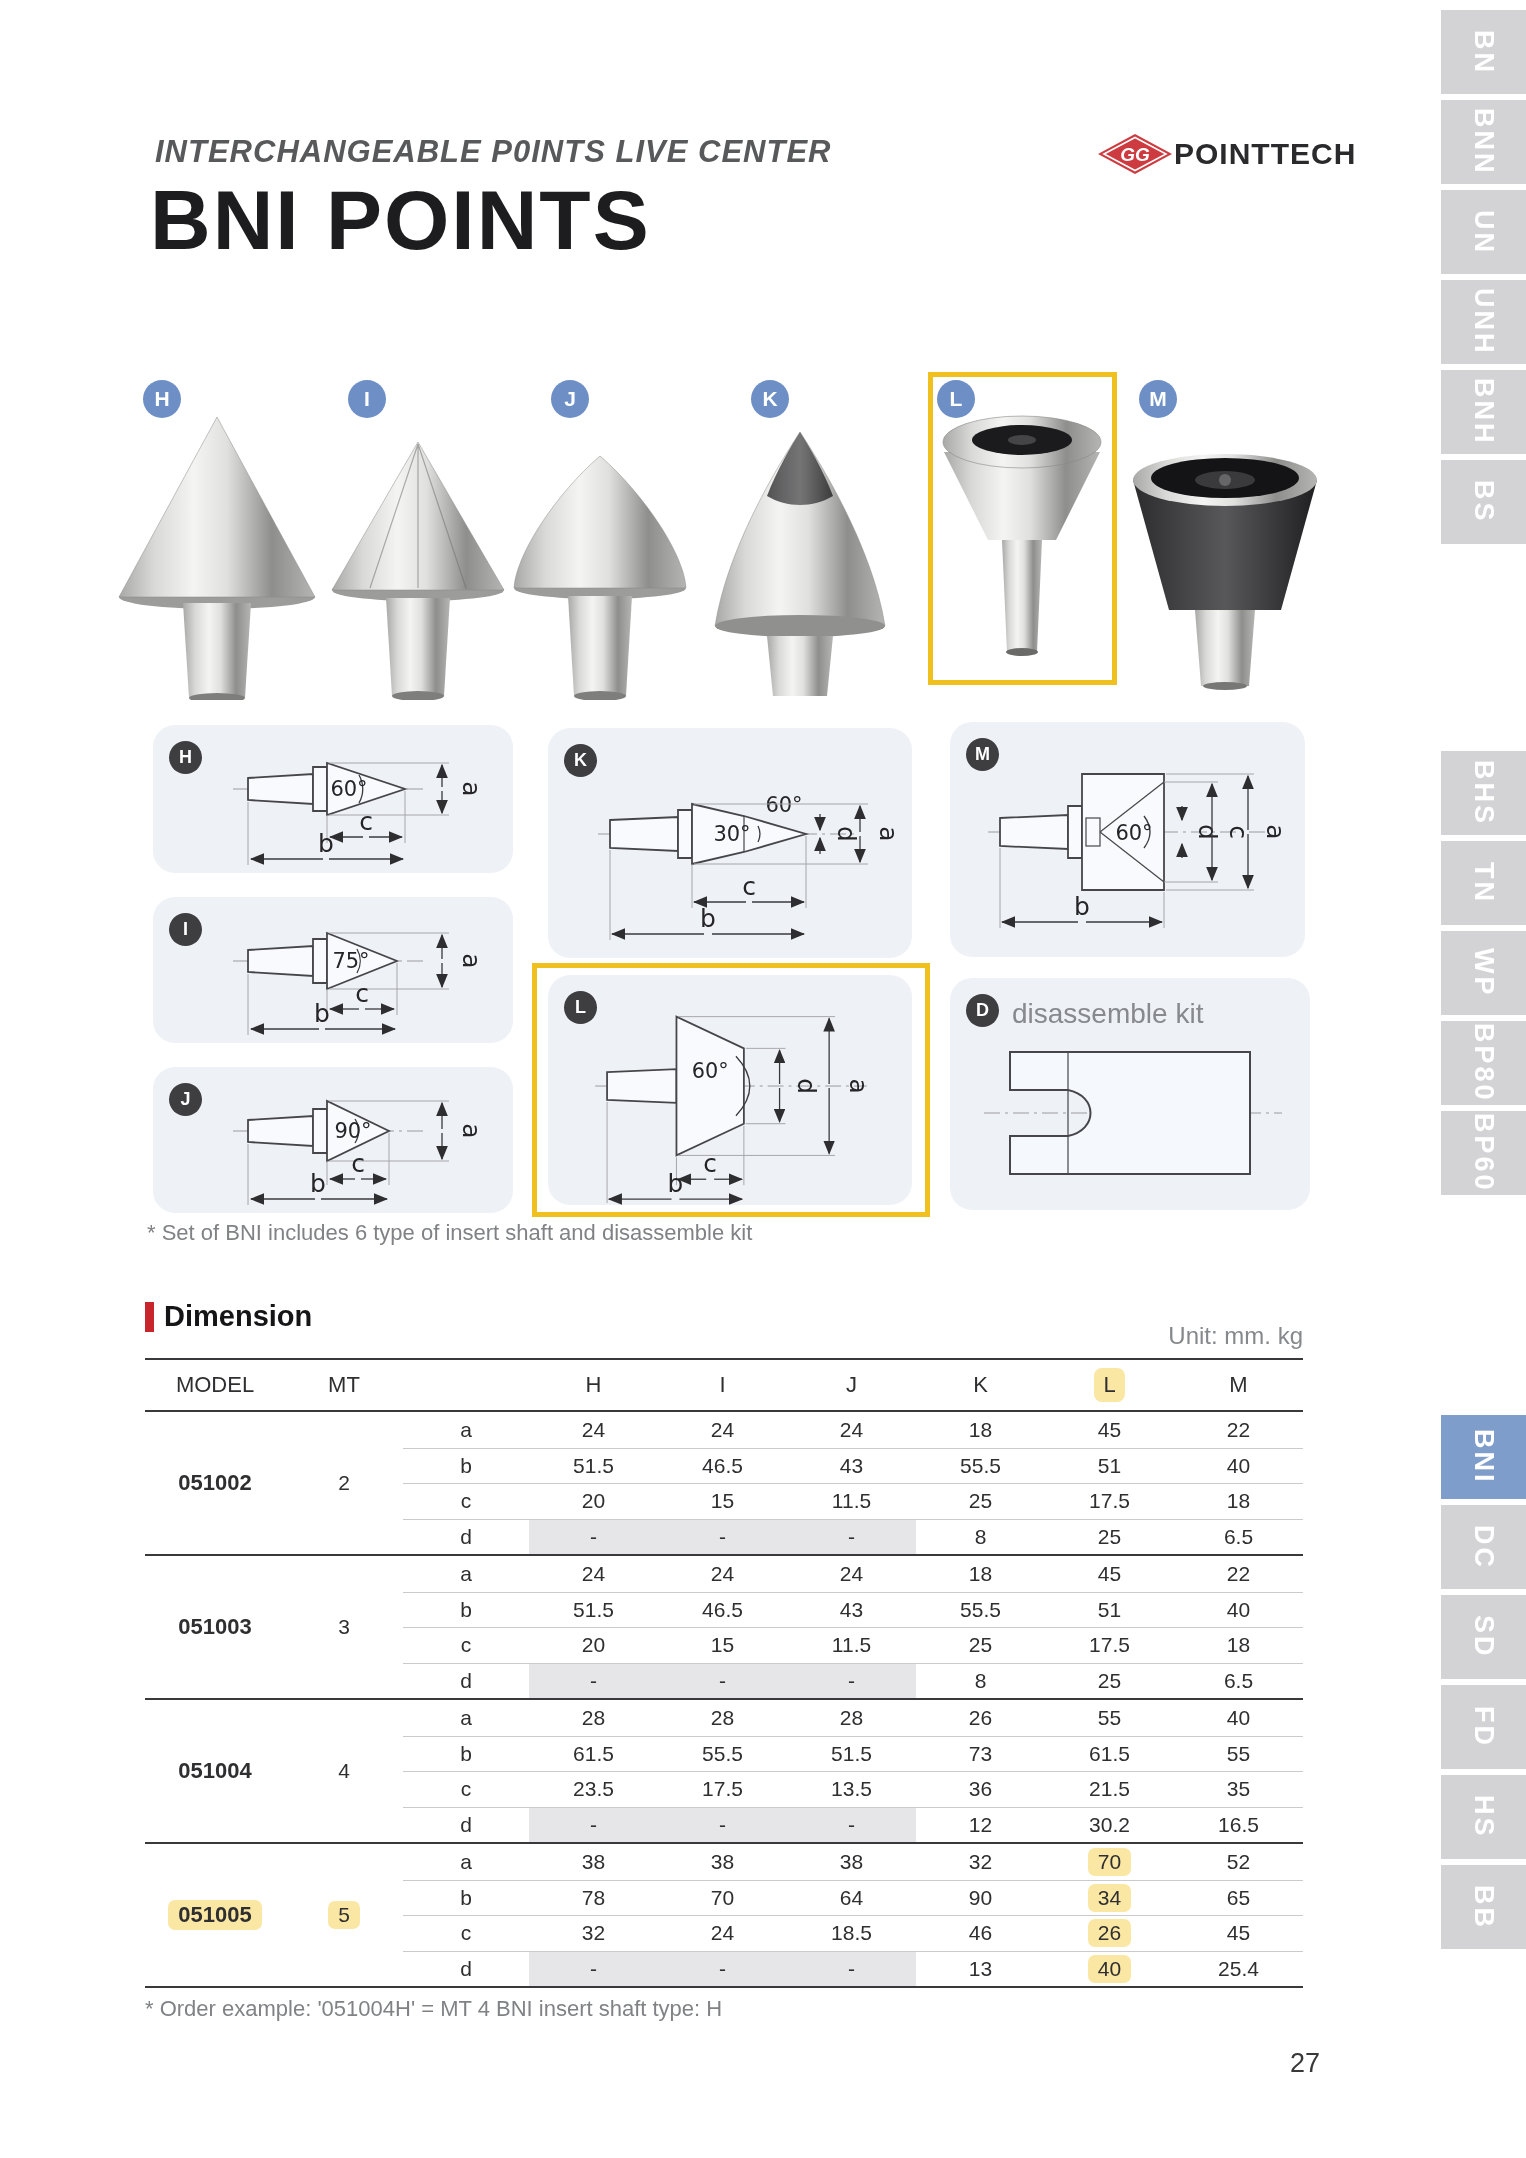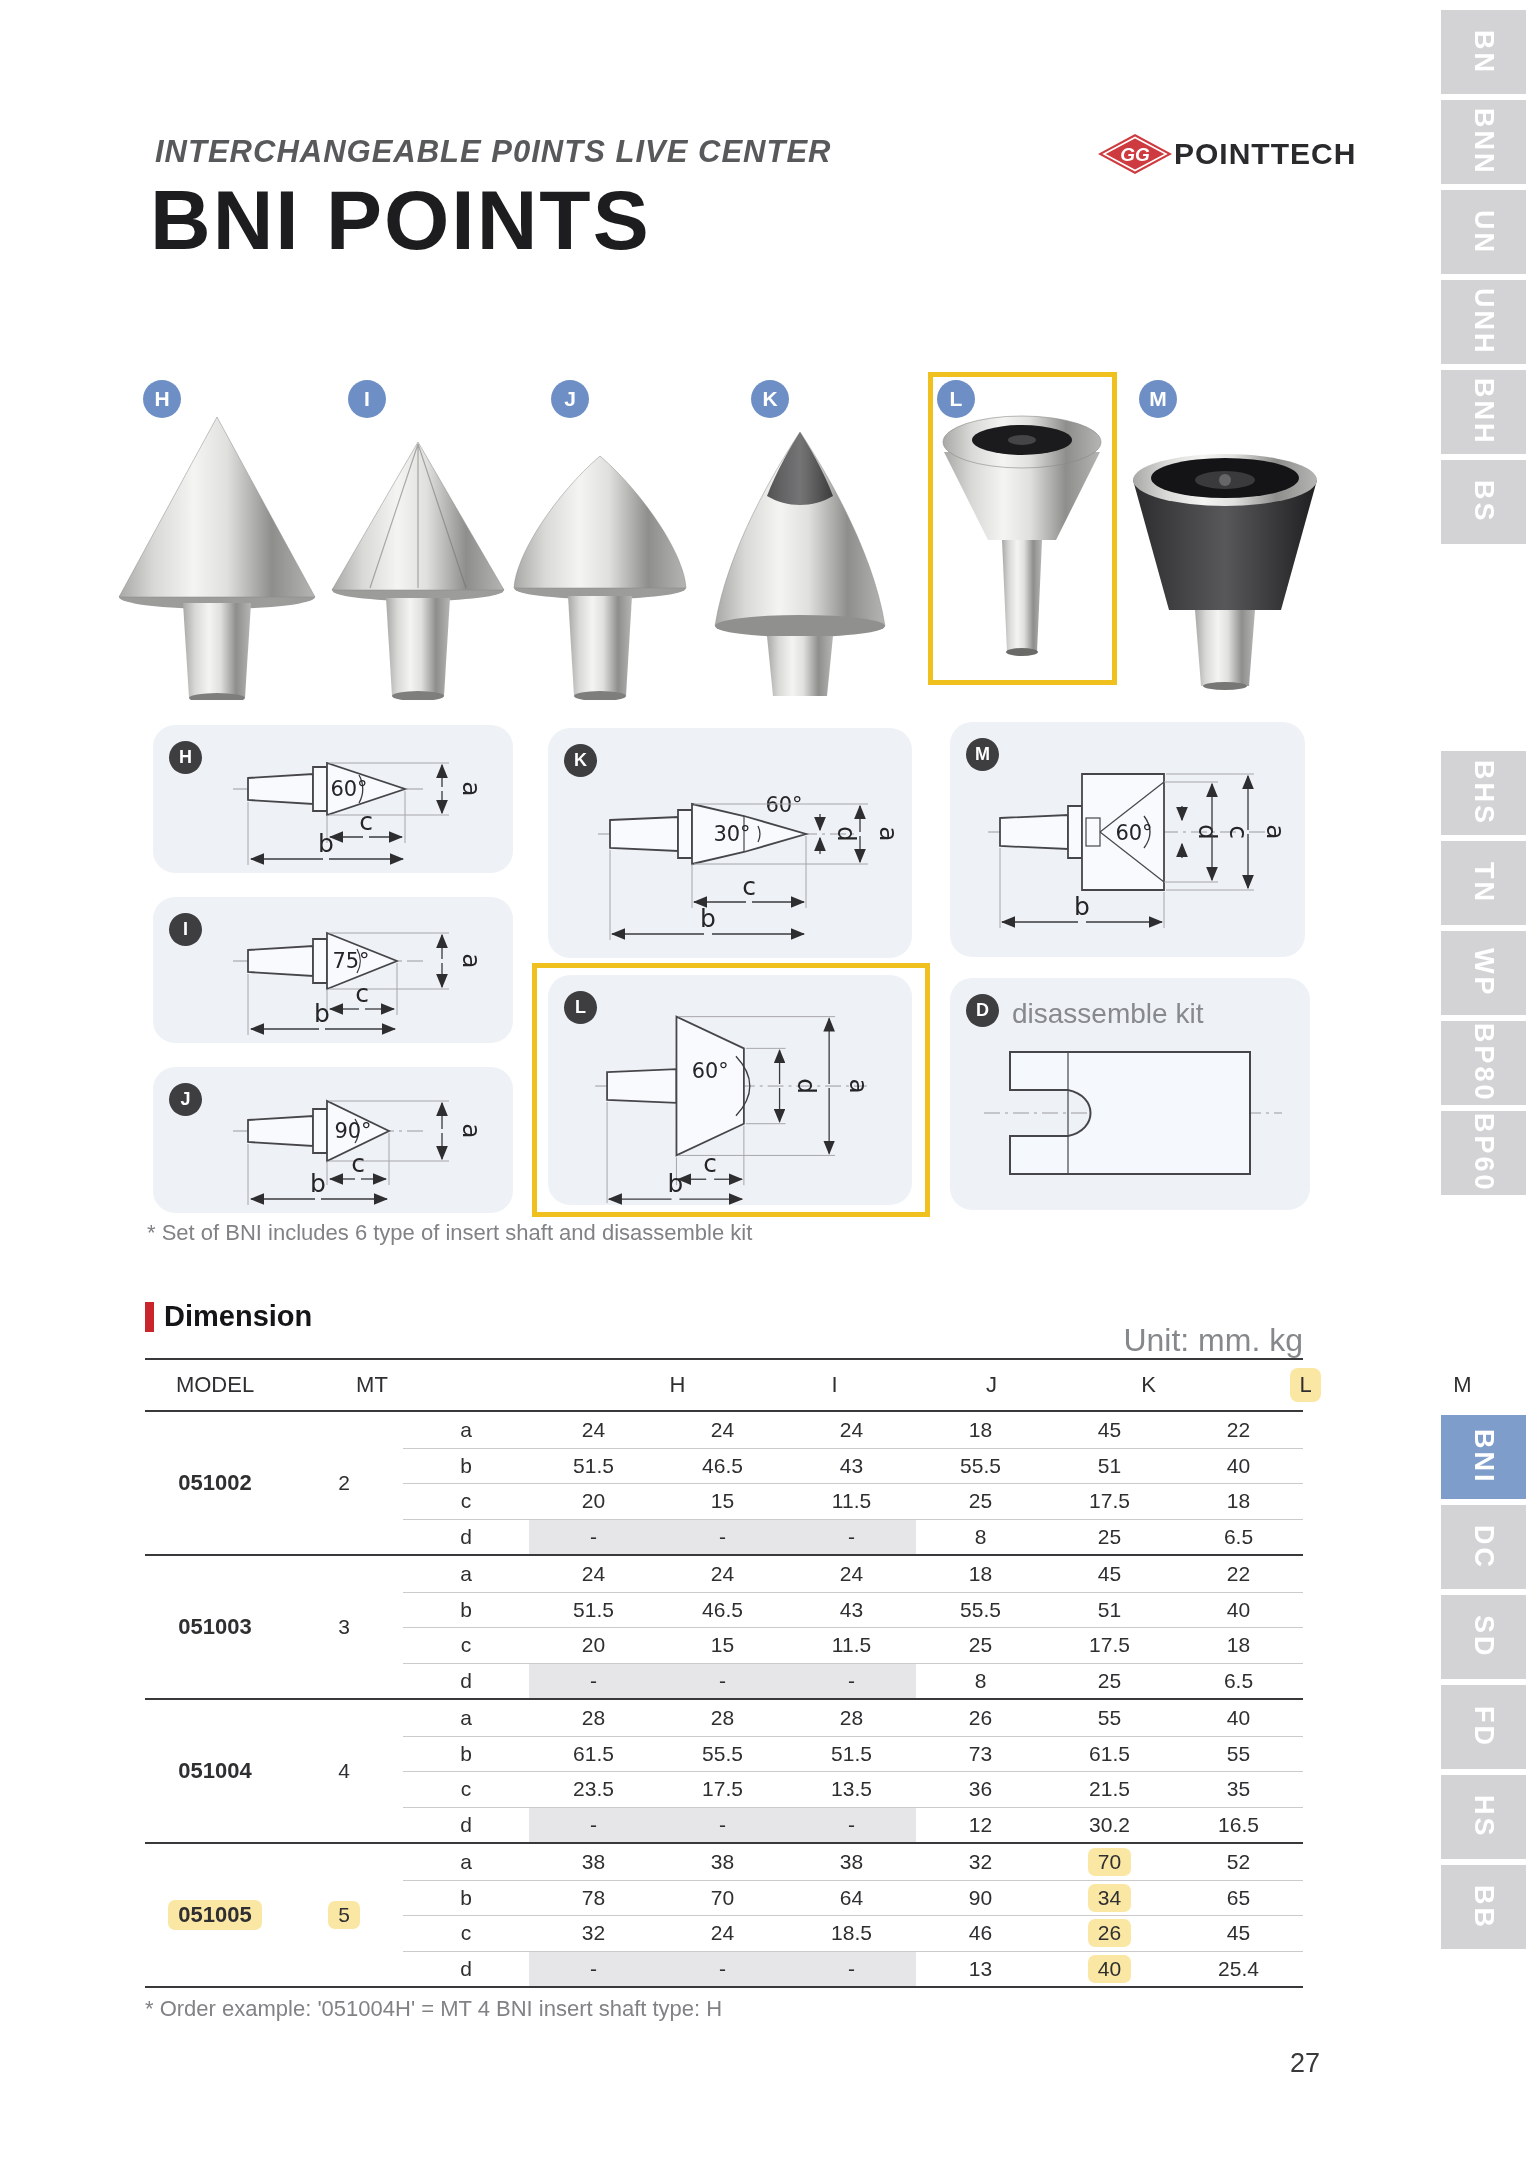--- a/index.html
+++ b/index.html
@@ -29,25 +29,25 @@
   svg .ext{stroke:#a6a6aa;stroke-width:1;}
   svg .cl{stroke:#9b9ba1;stroke-width:1;stroke-dasharray:16 5 3 5;fill:none;}
   svg .dlab{font:25px "DejaVu Sans",sans-serif;fill:#252527;}
   svg .alab{font:21px "DejaVu Sans",sans-serif;fill:#252527;}
   
   .note{position:absolute;font-size:22px;color:#808285;}
   
   .dim-head{position:absolute;left:145px;top:1300px;display:flex;align-items:center;}
   .red-bar{width:9px;height:30px;background:#c9252c;margin-right:10px;}
   .dim-title{font-size:29px;font-weight:bold;color:#151517;}
-  .unit{position:absolute;left:145px;top:1322px;width:1158px;text-align:right;font-size:32px;color:#86898c;}
+  .unit{position:absolute;left:145px;top:1322px;width:1158px;text-align:right;font-size:24px;color:#86898c;}
   
   .table{position:absolute;left:145px;top:1358px;width:1158px;border-top:2px solid #39393b;border-bottom:2px solid #39393b;}
   .thead,.tgroup{display:grid;grid-template-columns:140px 118px 126px repeat(6,129px);}
-  .thead{height:50px;align-items:center;gap:28px;}
+  .thead{height:50px;align-items:center;}
   .tgroup{grid-auto-rows:35.5px;border-top:2px solid #39393b;}
   .tc{display:flex;align-items:center;justify-content:center;font-size:21px;color:#2f2f31;}
   .tc.model{font-weight:bold;font-size:22px;}
   .tc.bt{border-top:1px solid #cbcbcd;}
   .tc.gray{background:#e6e6e8;}
   .hl{background:#fbe7a4;border-radius:7px;padding:2px 10px;}
   .hl-head{background:#fbe7a4;border-radius:8px;padding:4px 9px;}
   .hcell{font-size:22px;color:#2f2f31;text-align:center;}
   .page-num{position:absolute;left:1280px;top:2048px;width:50px;text-align:center;font-size:27px;color:#39393b;}
   

